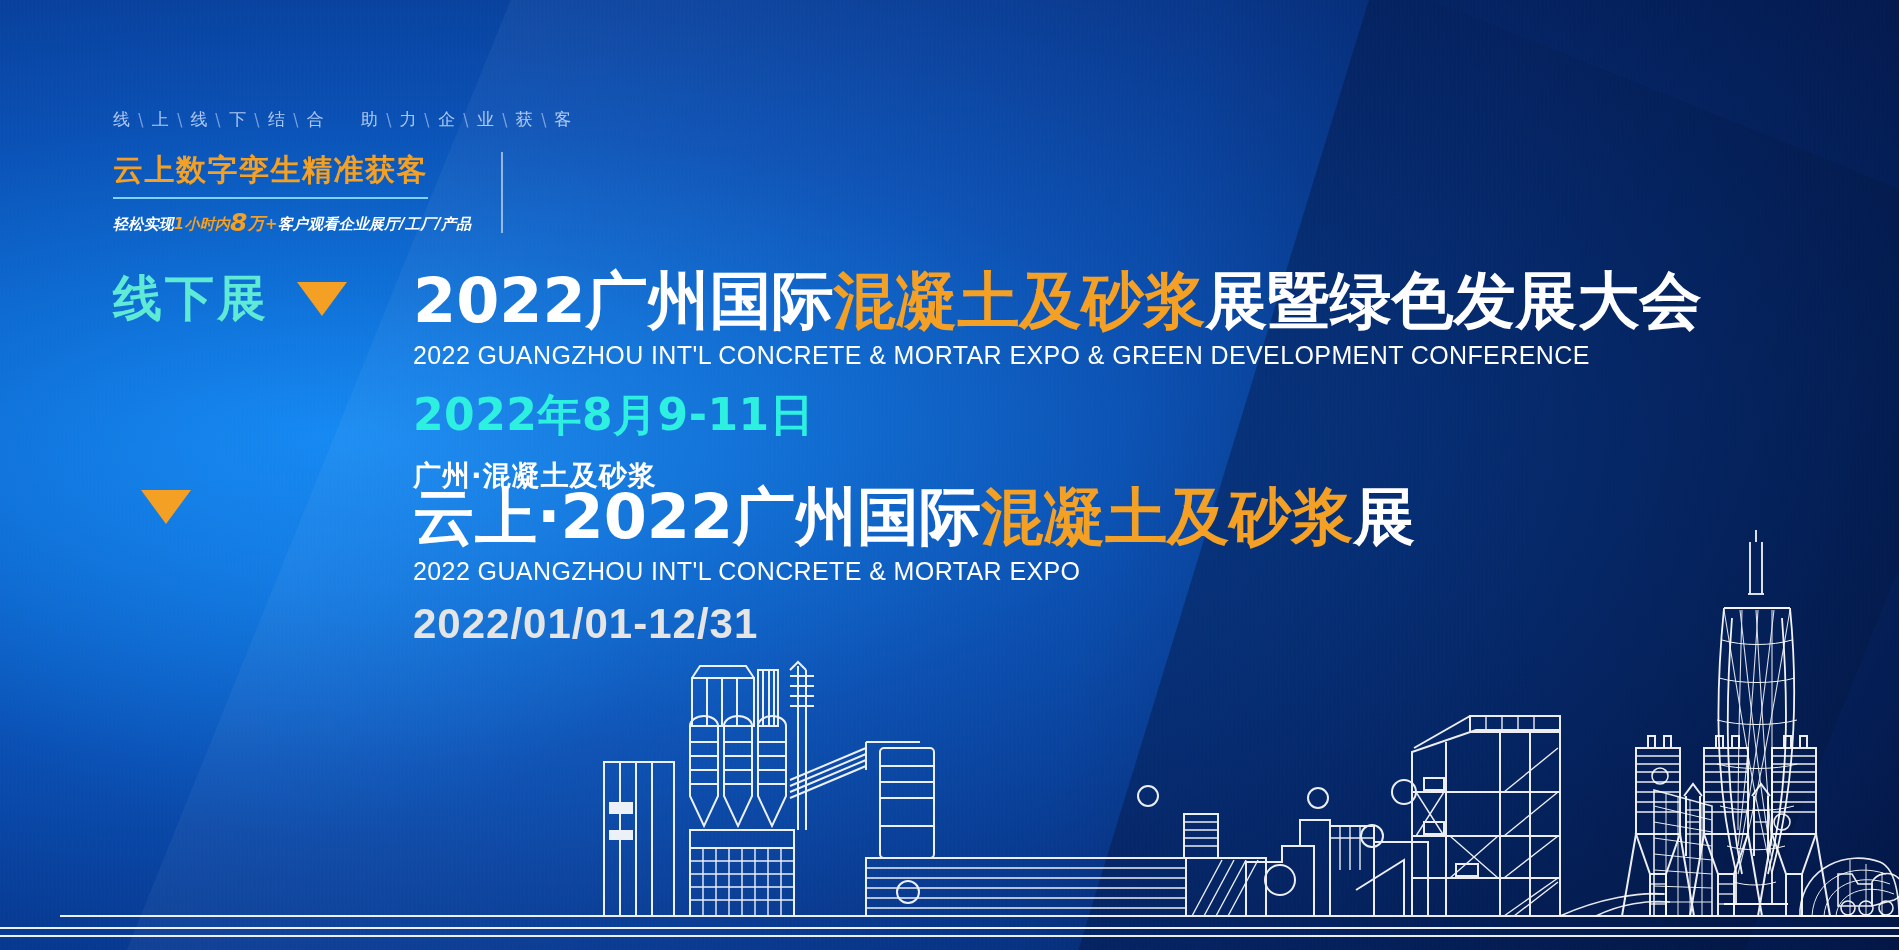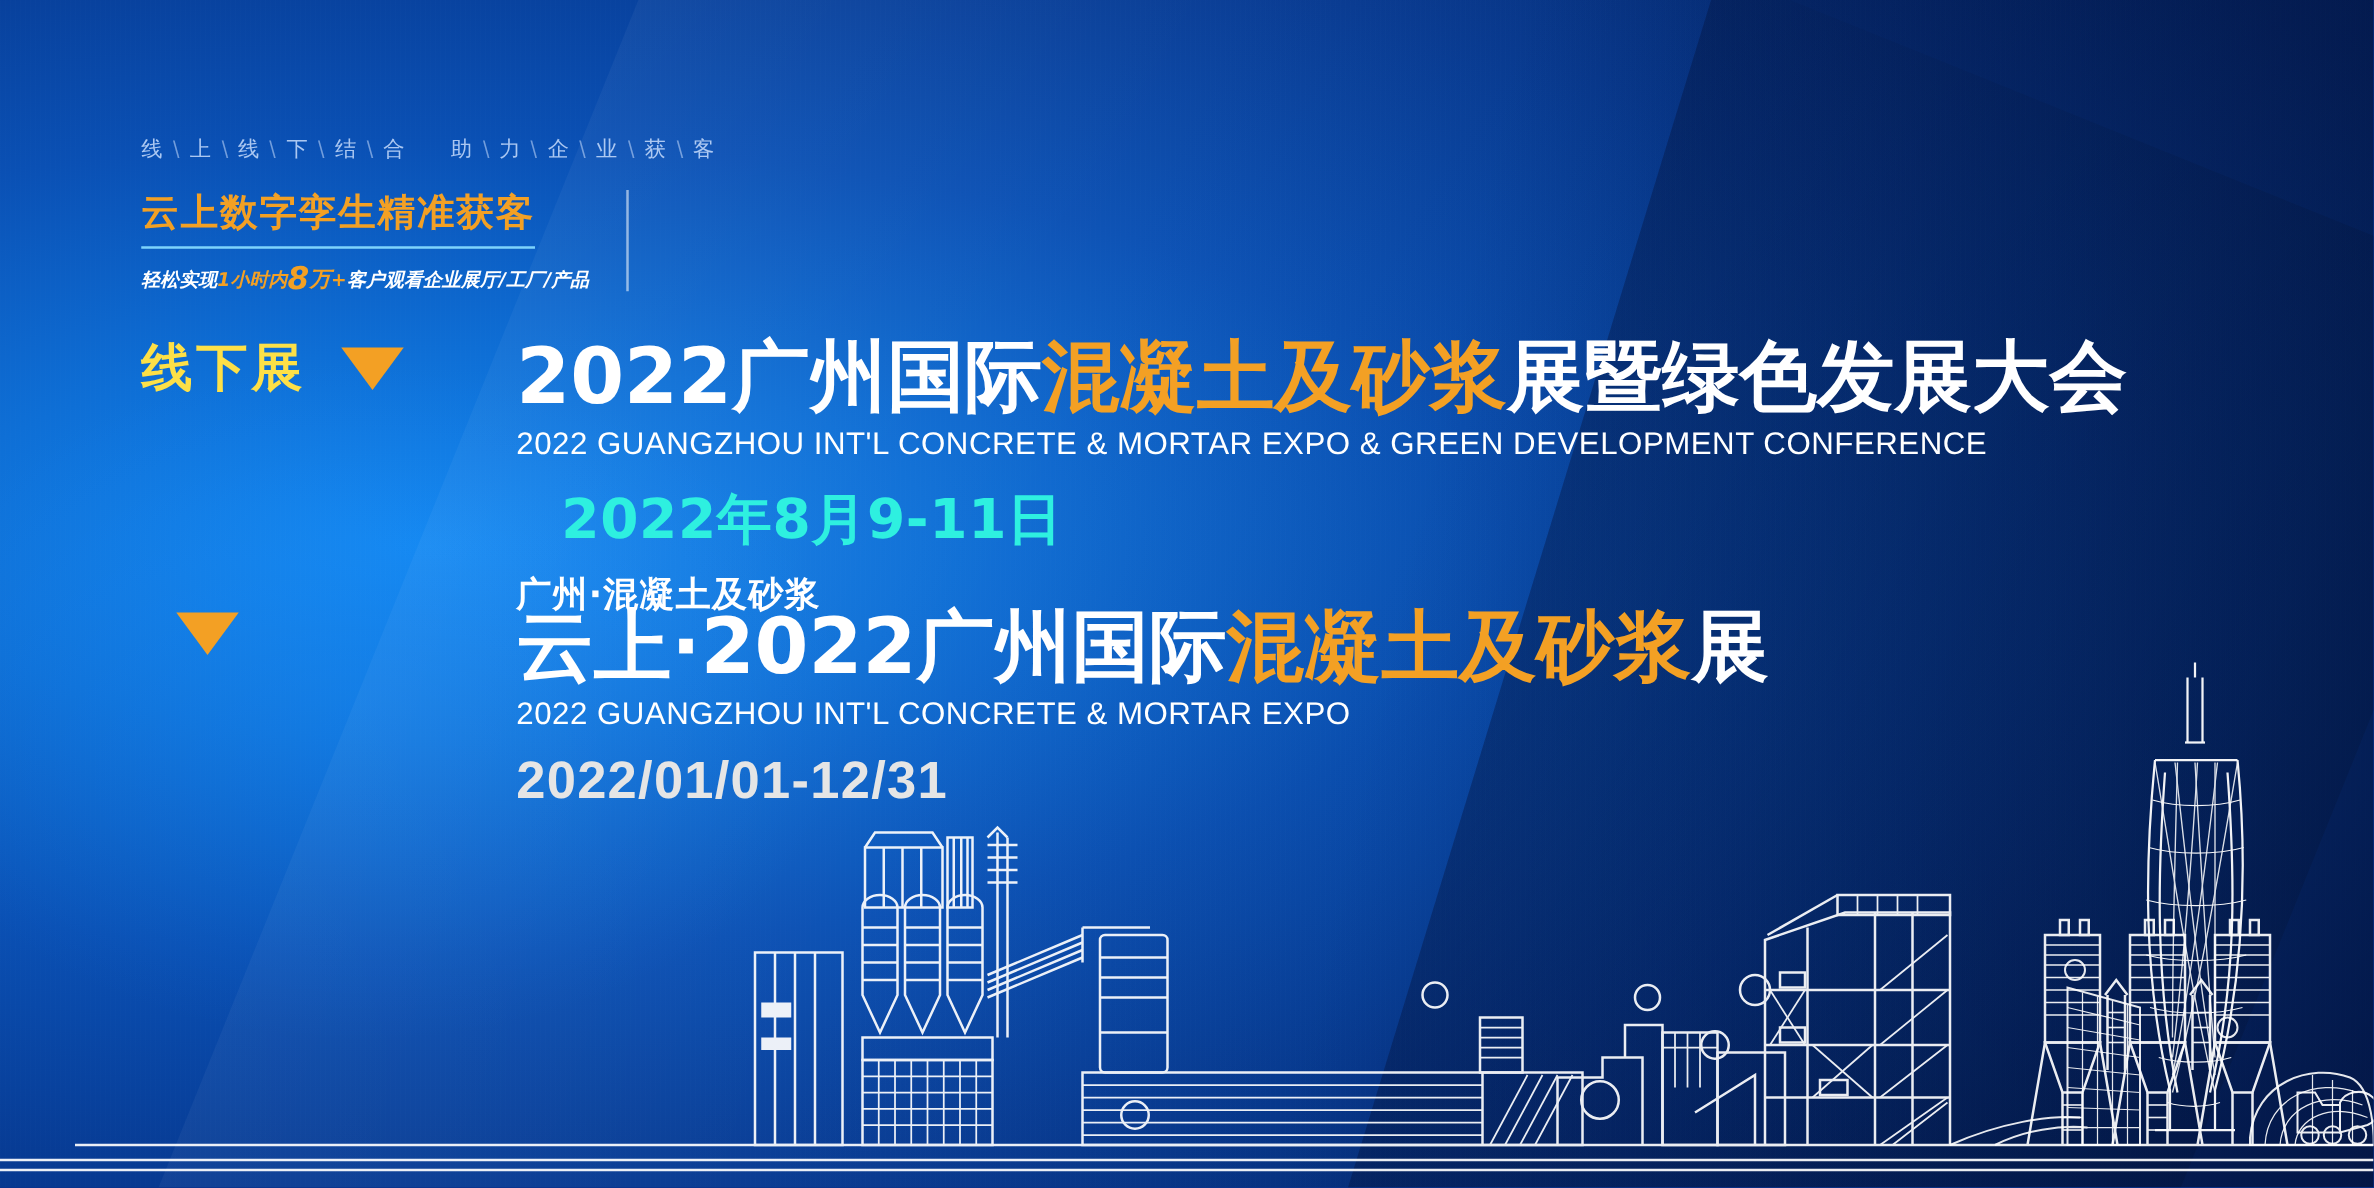--- a/index.html
+++ b/index.html
@@ -106,21 +106,21 @@
     font-family:"DejaVu Sans",sans-serif;
   }
 
   
   .section{position:absolute;display:flex;align-items:flex-start;}
   .sec-offline{left:113px;top:268px;}
   .sec-online{left:113px;top:484px;}
 
   .tag{display:flex;align-items:center;flex:0 0 auto;width:300px;padding-top:6px;}
   .tag-text{
-    color:#fde047;font-size:41px;font-weight:bold;letter-spacing:3px;white-space:nowrap;
+    color:#5eead4;font-size:49px;font-weight:bold;letter-spacing:3px;white-space:nowrap;
     font-family:"DejaVu Sans",sans-serif;line-height:1;
   }
   .tri{
     width:0;height:0;margin-left:28px;
     border-left:25px solid transparent;border-right:25px solid transparent;
     border-top:34px solid #f3a024;
   }
 
   .body-col{flex:1 1 auto;}
   .line-big{
@@ -128,21 +128,20 @@
     font-family:"DejaVu Sans",sans-serif;
   }
   .line-big .or{color:#f3a024;}
   .line-en{
     margin-top:8px;color:#ffffff;font-size:25px;letter-spacing:.4px;white-space:nowrap;
     font-family:"Liberation Sans",sans-serif;font-weight:400;
   }
   .line-date{
     margin-top:16px;color:#2ef0e0;font-size:44px;font-weight:bold;letter-spacing:.5px;white-space:nowrap;
     font-family:"DejaVu Sans",sans-serif;
-    margin-left:36px;
   }
   .line-venue{
     margin-top:12px;color:#ffffff;font-size:28px;font-weight:bold;letter-spacing:1px;white-space:nowrap;
     font-family:"DejaVu Sans",sans-serif;
   }
   .line-date2{
     margin-top:14px;color:#e5e5e5;font-size:42px;font-weight:bold;letter-spacing:1px;white-space:nowrap;
     font-family:"Liberation Sans",sans-serif;
   }
 </style>

